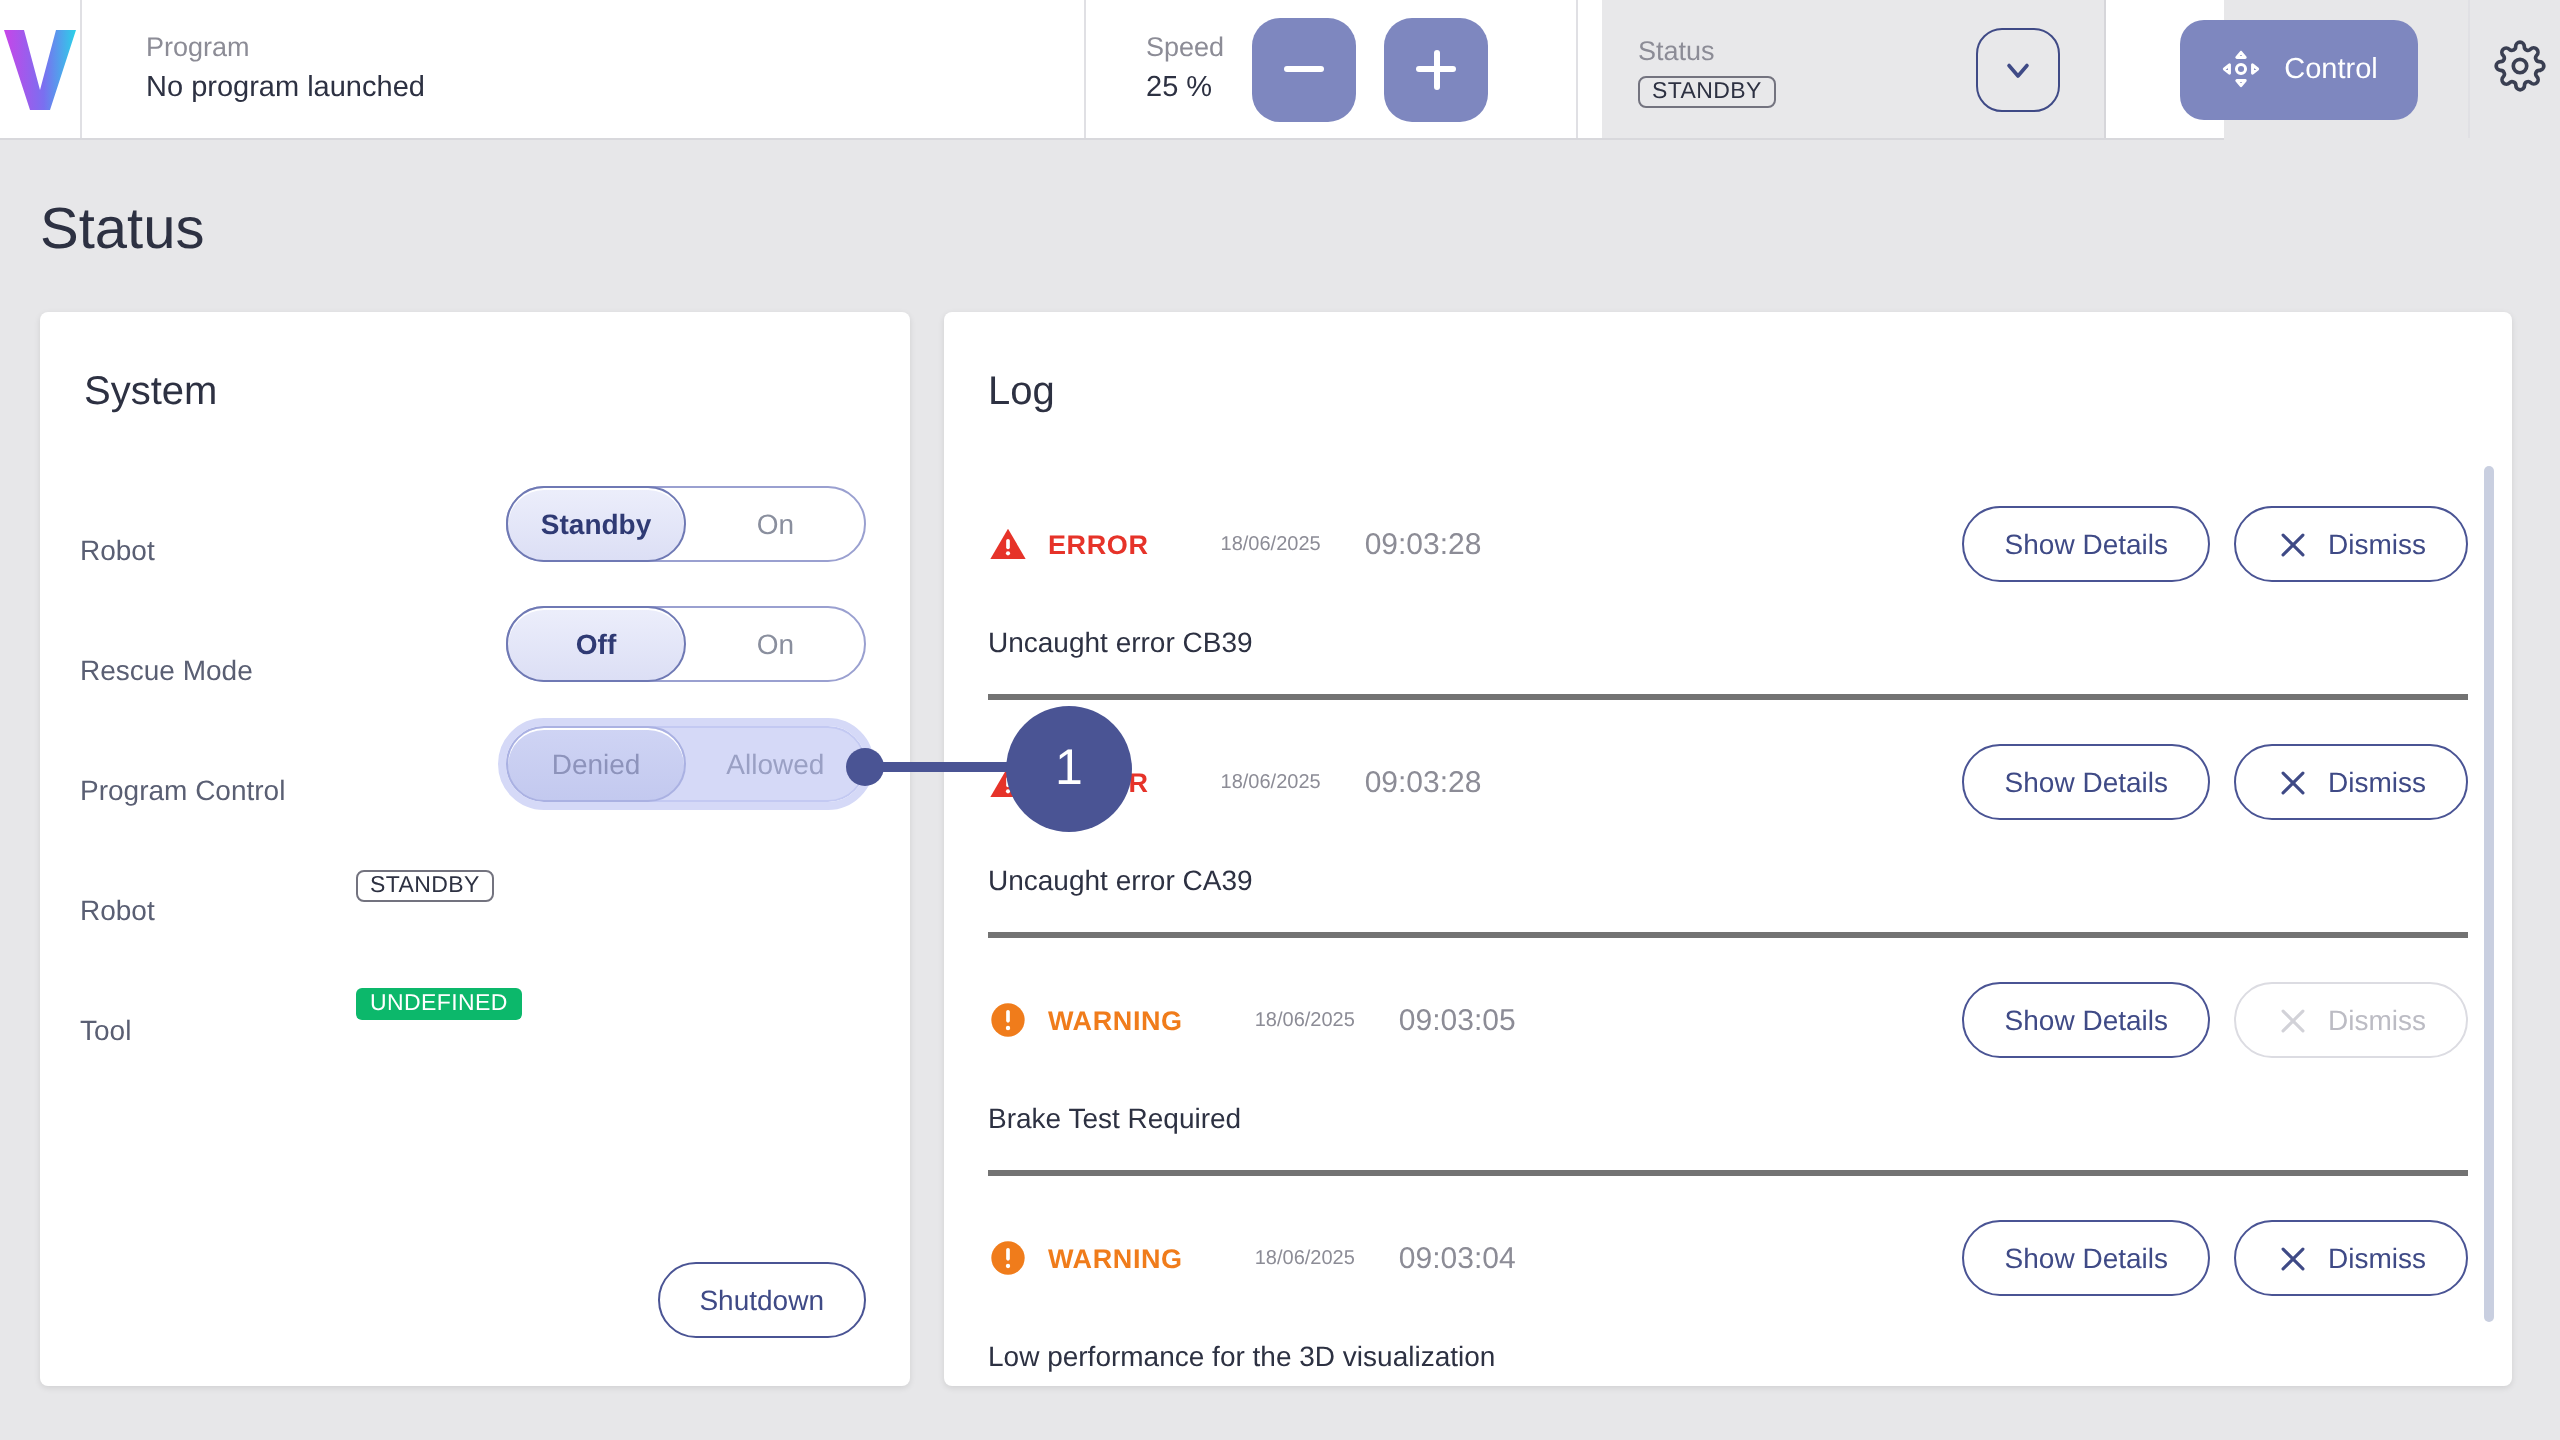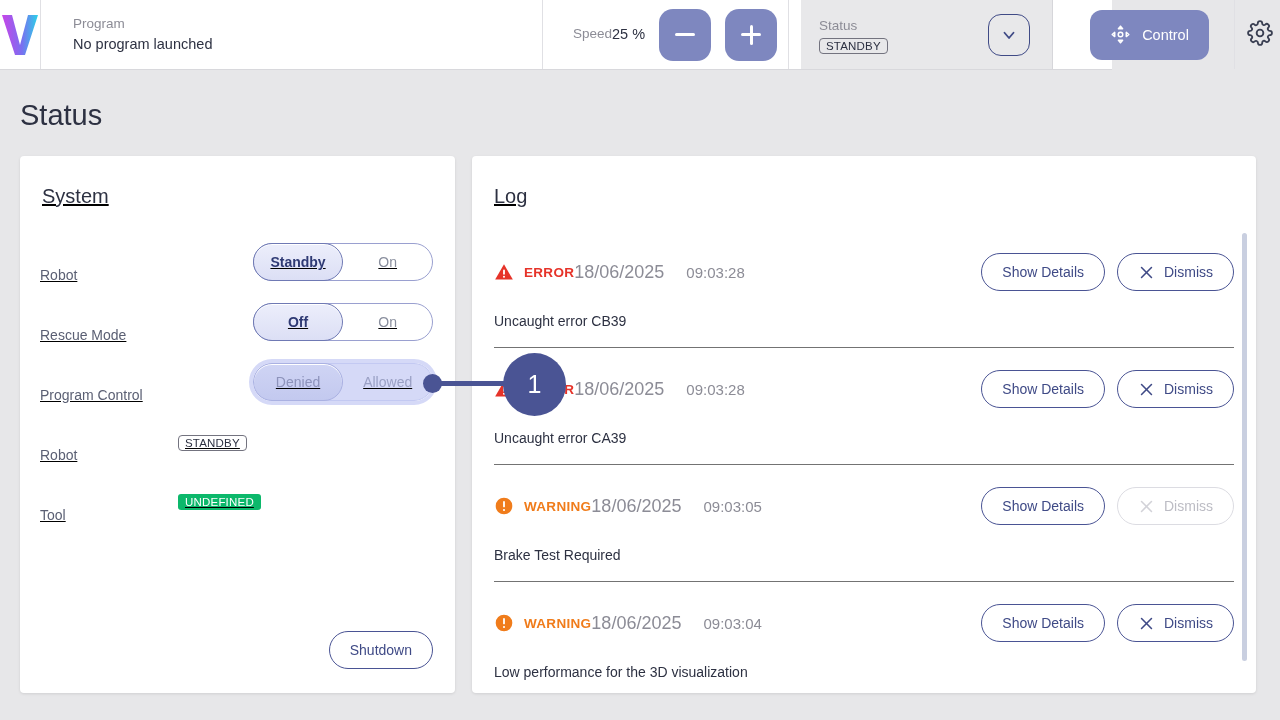--- a/index.html
+++ b/index.html
@@ -33,21 +33,21 @@
   }
   .hdr-label { font-size: 13.5px; color: #8c8c96; line-height: 20px; }
   .hdr-value { font-size: 14.5px; color: #2d3142; line-height: 21px; }
 
   .hdr-speed {
     flex: 0 0 234px;
     display: flex; align-items: center; gap: 14px;
     padding-left: 18px;
     border-right: 1px solid #e0e0e4;
   }
-  .speed-texts { display: flex; flex-direction: row; justify-content: space-between; }
+  .speed-texts { display: flex; flex-direction: column; justify-content: space-between; }
   .sq-btn {
     width: 52px; height: 52px; border-radius: 14px;
     background: #7e87bf; border: none;
     display: flex; align-items: center; justify-content: center;
     cursor: pointer;
   }
   .sq-btn .bar-h { width: 20px; height: 3px; background: #fff; border-radius: 2px; }
   .sq-btn .plus-v { position: absolute; width: 3px; height: 20px; background:#fff; border-radius:2px;}
   .plus-wrap { position: relative; width: 20px; height: 20px; display:flex; align-items:center; justify-content:center;}
   .plus-wrap .bar-h { position:absolute; }
@@ -88,21 +88,20 @@
   }
 
   
   .page-title {
     font-size: 29px; color: #2d3142; font-weight: 400;
     padding: 27px 0 0 20px; line-height: 36px;
   }
   .content {
     display: flex; gap: 17px; padding: 23px 20px 0 20px;
     align-items: flex-start;
-    text-decoration: underline;
   }
   .card {
     background: #fff; border-radius: 4px;
     box-shadow: 0 1px 3px rgba(0,0,0,.10);
   }
   .card-title {
     font-size: 20px; color: #2d3142; font-weight: 400;
     padding: 26px 0 0 22px; line-height: 28px;
   }
 
@@ -159,28 +158,28 @@
   .sys-footer {
     position: absolute; right: 22px; bottom: 24px;
   }
 
   
   .log-card { width: 784px; height: 537px; position: relative; overflow: hidden; }
   .log-list {
     position: absolute; top: 75px; left: 0; right: 0; bottom: 0;
     padding: 0 22px 0 22px; overflow: hidden;
   }
-  .log-entry { border-bottom: 1px solid #737373; padding: 22px 0 18px 0; }
+  .log-entry { border-bottom: 3px solid #737373; padding: 22px 0 18px 0; }
   .log-entry:last-child { border-bottom: none; }
   .log-head { display: flex; align-items: center; }
   .sev-icon { width: 20px; height: 20px; margin-right: 10px; flex: 0 0 20px; }
   .sev-label { font-size: 13.5px; font-weight: bold; letter-spacing: .3px; }
   .sev-ERROR { color: #e63329; }
   .sev-WARNING { color: #f07c1b; }
-  .log-date { font-size: 18px; color: #8c8c96; }
+  .log-date { font-size: 10px; color: #8c8c96; margin-left: 36px; }
   .log-time { font-size: 15px; color: #8c8c96; margin-left: 22px; }
   .log-actions { margin-left: auto; display: flex; gap: 12px; }
   .log-msg { font-size: 14px; color: #2d3142; margin-top: 22px; }
 
   .scrollbar-track {
     position: absolute; right: 9px; top: 77px; bottom: 32px; width: 5px;
   }
   .scrollbar-thumb {
     width: 5px; height: 100%; background: #c9cfe0; border-radius: 3px;
   }

